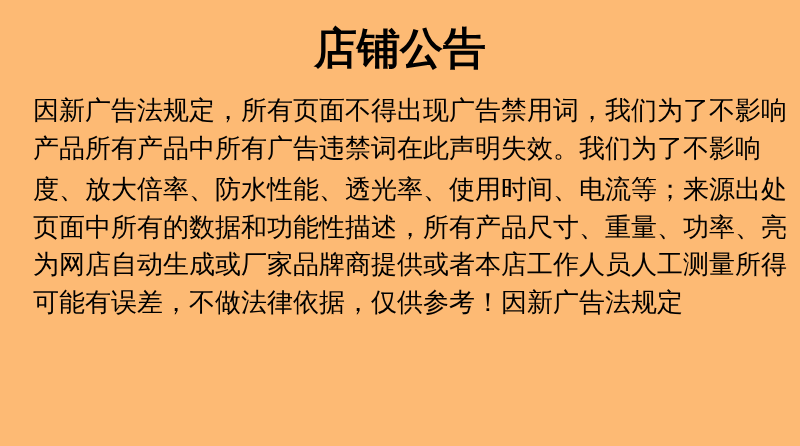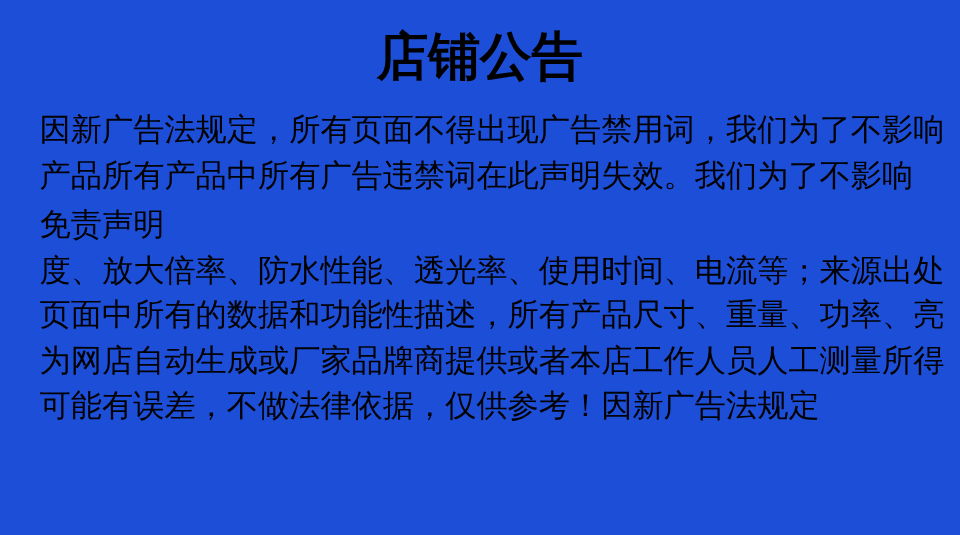--- a/index.html
+++ b/index.html
@@ -4,21 +4,21 @@
 <style>
   html, body {
     margin: 0;
     padding: 0;
     background: #ffffff;
   }
   .page {
     position: relative;
     width: 800px;
     height: 446px;
-    background: #1d4ed8;
+    background: #fdba74;
     overflow: hidden;
     font-family: "DejaVu Sans", "Liberation Sans", sans-serif;
     color: #000000;
   }
   .title {
     margin: 24px 0 0 0;
     text-align: center;
     font-size: 43px;
     font-weight: bold;
     line-height: 48px;
@@ -29,39 +29,37 @@
     margin: 20px 28px 0 33px;
     font-size: 26px;
     line-height: 37.6px;
     font-weight: 400;
     color: #000000;
   }
   .para { margin: 0; }
   .para + .para { margin-top: 4px; }
   .line {
     white-space: nowrap;
-    font-family: Liberation Mono, monospace;
   }
 </style>
 </head>
 <body>
 
 <div class="page">
 
   <h1 class="title">店铺公告</h1>
 
   <div class="content">
 
     <div class="para">
       <div class="line">因新广告法规定，所有页面不得出现广告禁用词，我们为了不影响</div>
       <div class="line">产品所有产品中所有广告违禁词在此声明失效。我们为了不影响</div>
     </div>
 
     <div class="para">
-      <div class="line">免责声明</div>
       <div class="line">度、放大倍率、防水性能、透光率、使用时间、电流等；来源出处</div>
       <div class="line">页面中所有的数据和功能性描述，所有产品尺寸、重量、功率、亮</div>
       <div class="line">为网店自动生成或厂家品牌商提供或者本店工作人员人工测量所得</div>
       <div class="line">可能有误差，不做法律依据，仅供参考！因新广告法规定</div>
     </div>
 
   </div>
 
 </div>
 

